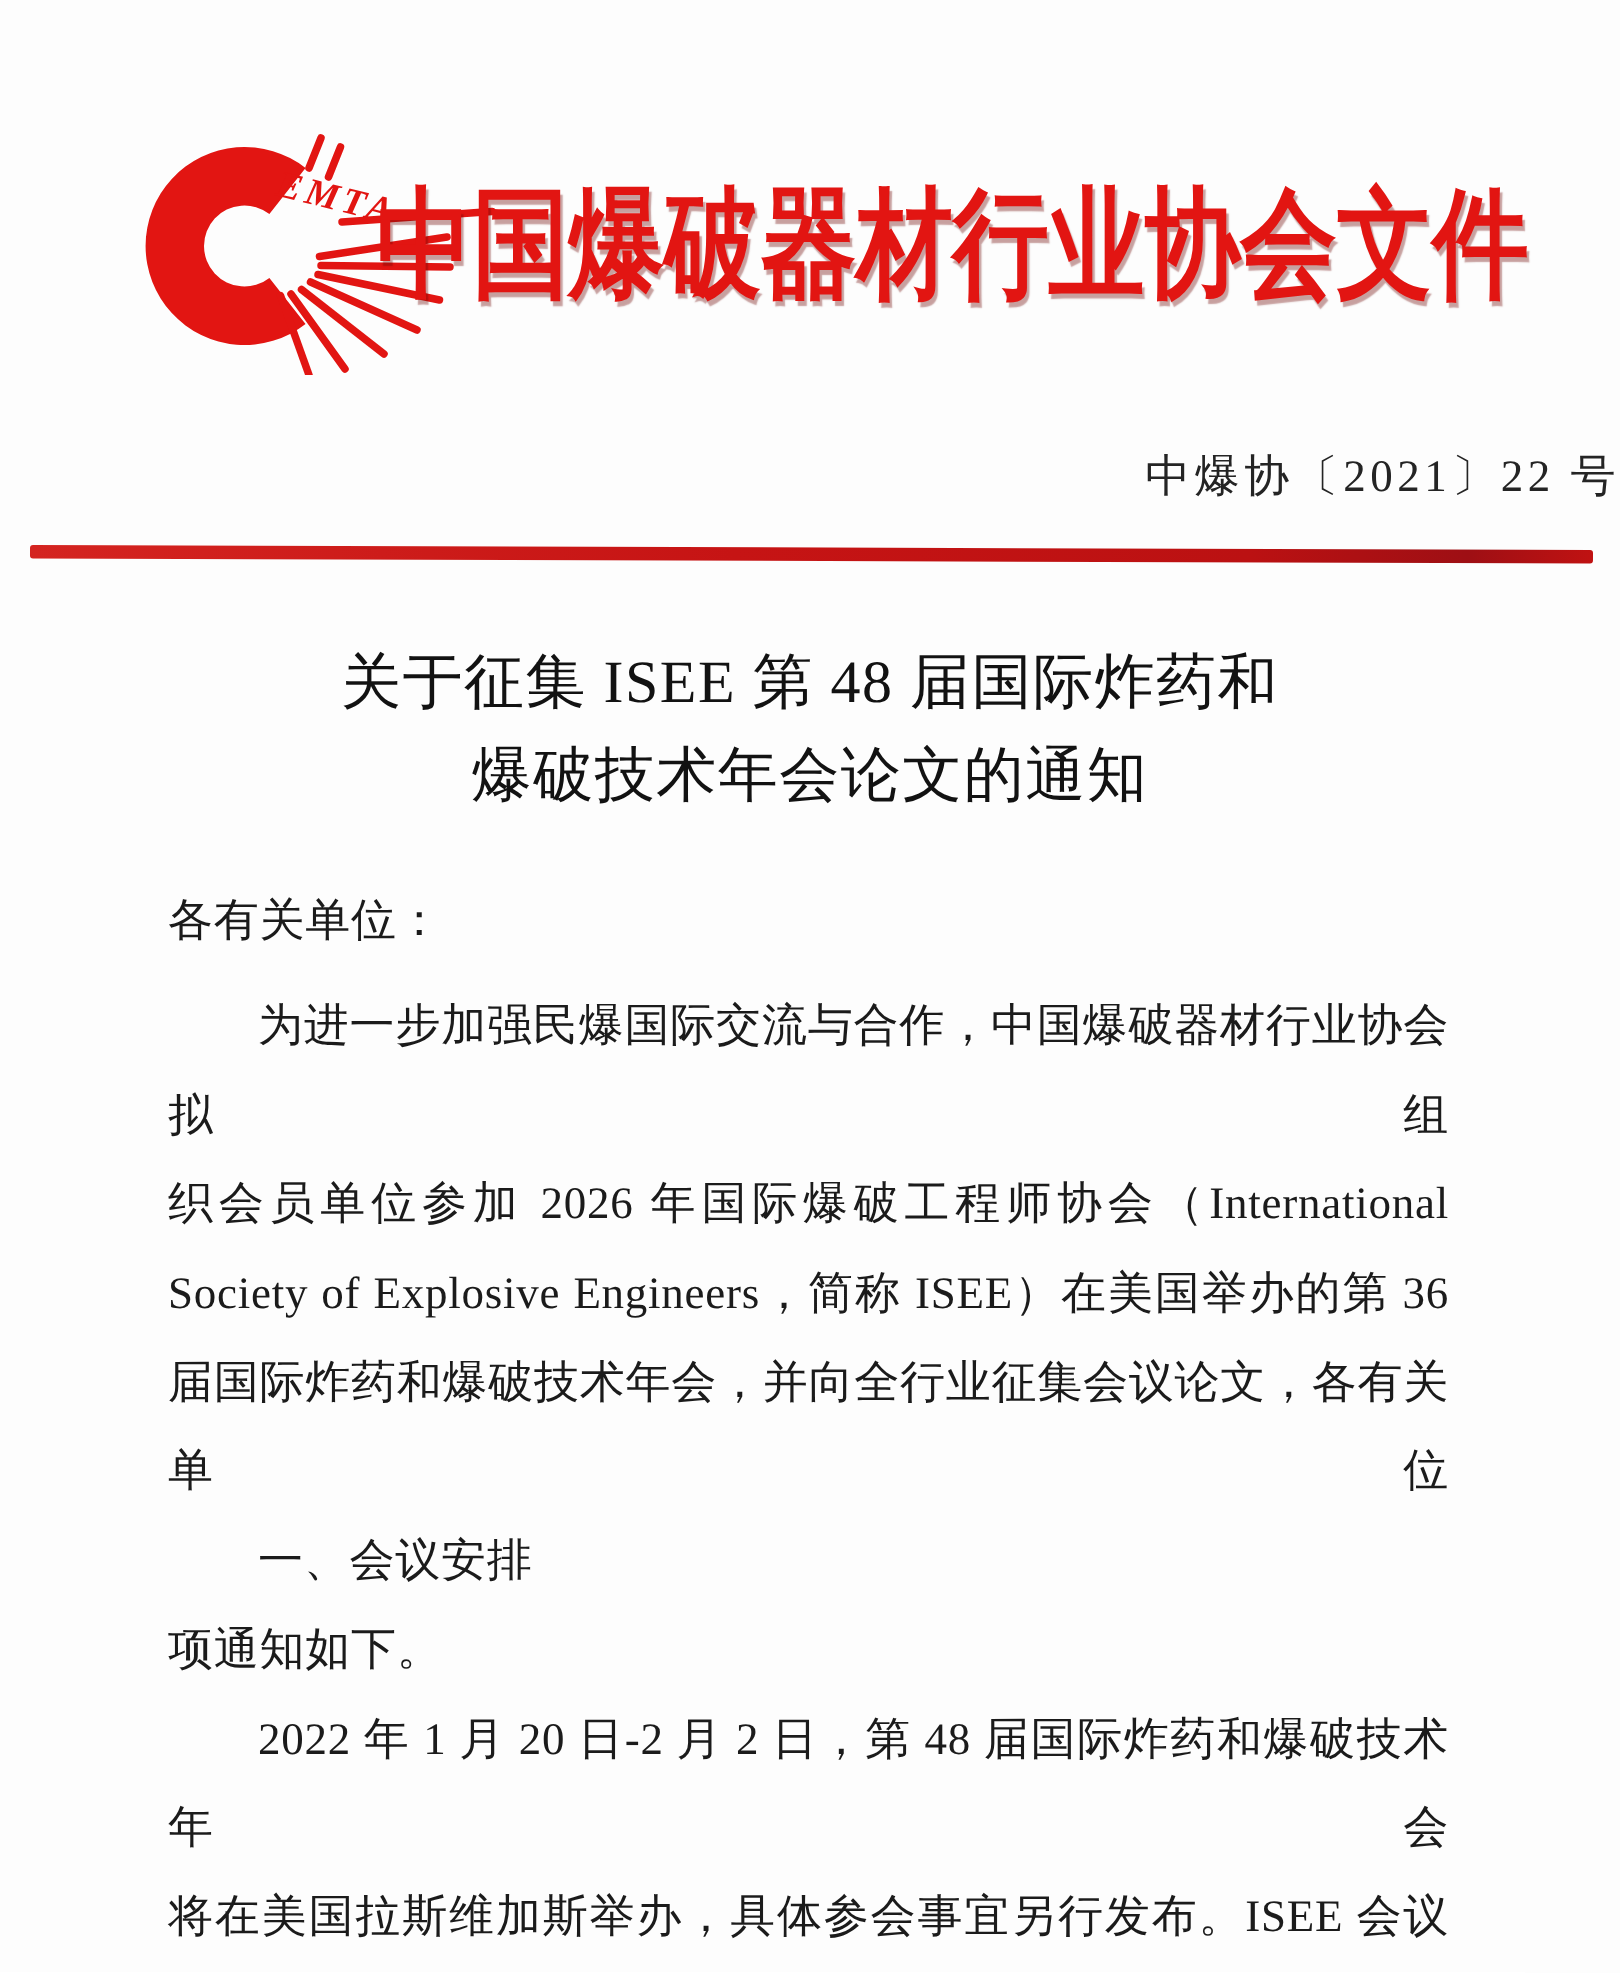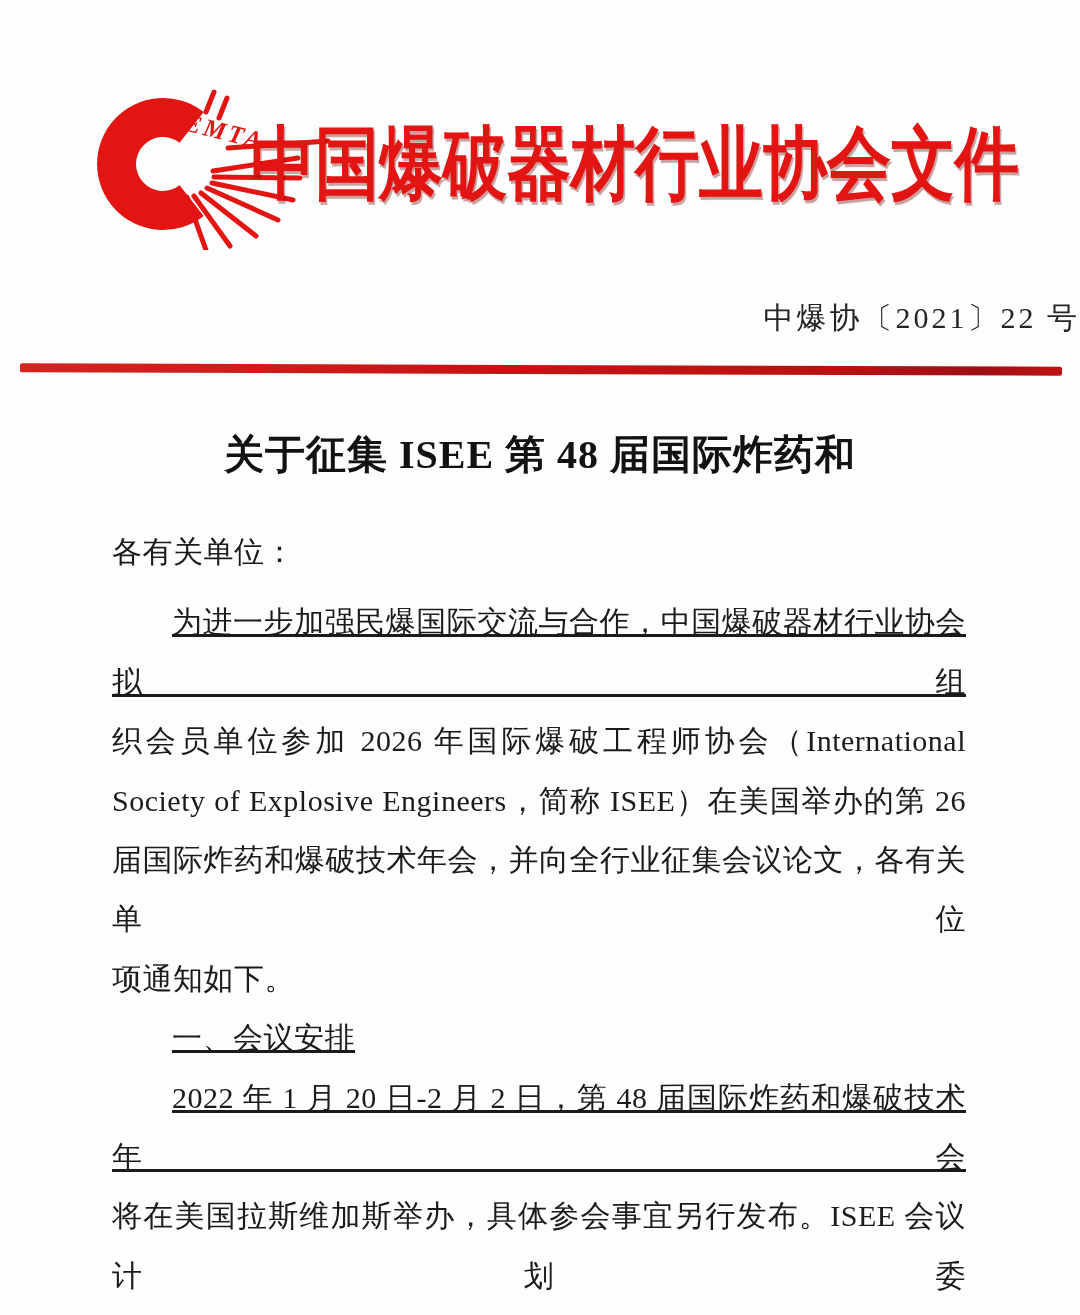--- a/index.html
+++ b/index.html
@@ -52,38 +52,38 @@
     background: linear-gradient(90deg, #d42420 0%, #c61414 45%, #bb1112 78%, #9e0f14 92%, #c01212 100%);
     border-radius: 2px;
     transform: rotate(0.18deg);
   }
 
   
   .notice-title {
     margin: 50px 0 0;
     text-align: center;
     font-size: 40px;
-    font-weight: 700;
+    font-weight: 400;
     color: #121212;
   }
   .t-line { display: block; line-height: 62px; letter-spacing: 1px; }
 
   
   .body-text {
     margin: 36px 114px 0 112px;
     font-size: 30px;
     color: #1b1b1b;
   }
   .line {
     margin: 0;
     line-height: 59.4px;
     letter-spacing: 0.5px;
   }
   .j { text-align: justify; text-align-last: justify; }
-  .indent { text-indent: 60px; text-decoration: underline; }
+  .indent { text-indent: 60px; }
   .first-para { margin-top: 11px; }
 </style>
 </head>
 <body>
 
 <div class="page">
 
   <header class="letterhead">
     <svg class="logo-svg" viewBox="0 0 255 172">
 
@@ -106,28 +106,29 @@
     </svg>
     <div class="masthead">中国爆破器材行业协会文件</div>
   </header>
 
   <div class="doc-number">中爆协〔2021〕22 号</div>
 
   <div class="red-rule"></div>
 
   <h1 class="notice-title">
     <span class="t-line">关于征集 ISEE 第 48 届国际炸药和</span>
+    <span class="t-line">爆破技术年会论文的通知</span>
   </h1>
 
   <main class="body-text">
     <p class="line">各有关单位：</p>
     <p class="line j indent first-para">为进一步加强民爆国际交流与合作，中国爆破器材行业协会拟组</p>
     <p class="line j">织会员单位参加 2026 年国际爆破工程师协会（International</p>
-    <p class="line j">Society of Explosive Engineers，简称 ISEE）在美国举办的第 26</p>
+    <p class="line j">Society of Explosive Engineers，简称 ISEE）在美国举办的第 36</p>
     <p class="line j">届国际炸药和爆破技术年会，并向全行业征集会议论文，各有关单位</p>
+    <p class="line indent">一、会议安排</p>
     <p class="line">项通知如下。</p>
-    <p class="line indent">一、会议安排</p>
     <p class="line j indent">2022 年 1 月 20 日-2 月 2 日，第 48 届国际炸药和爆破技术年会</p>
     <p class="line j">将在美国拉斯维加斯举办，具体参会事宜另行发布。ISEE 会议计划委</p>
 
   </main>
 
 </div>
 
 </body></html>

